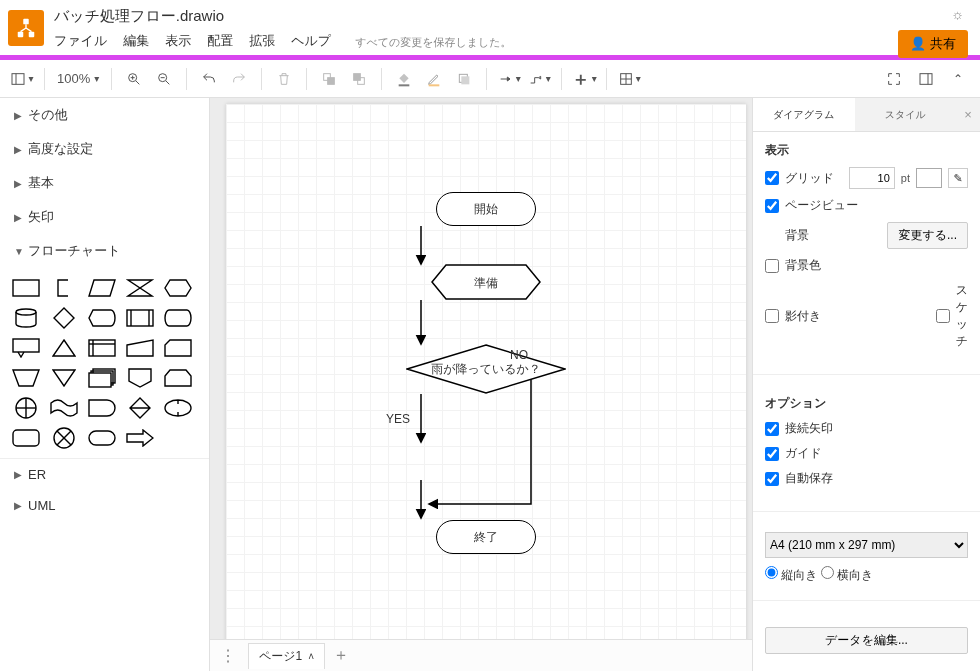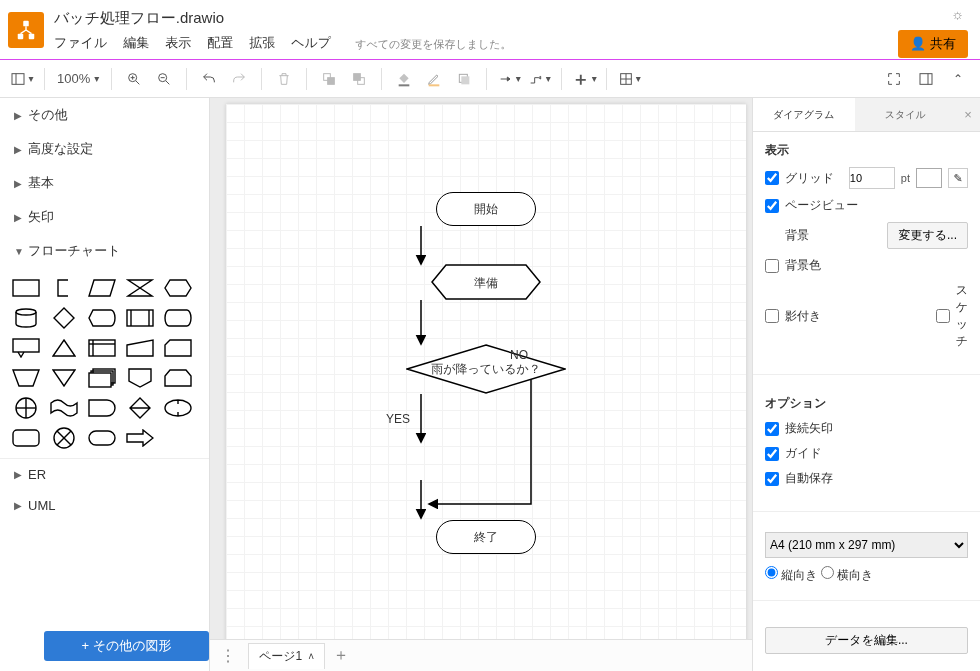--- a/index.html
+++ b/index.html
@@ -1,18 +1,18 @@
 <!DOCTYPE html>
 <html><head>
 <meta charset="utf-8">
 <style>
 * { box-sizing: border-box; margin: 0; padding: 0; font-family: -apple-system, BlinkMacSystemFont, "Segoe UI", Helvetica, Arial, sans-serif; }
 body { width: 980px; height: 671px; overflow: hidden; background: #fff; font-size: 13px; color: #333; }
 .row { display: flex; align-items: center; }
-.header { height: 60px; padding: 4px 8px; border-bottom: 1px solid #d946ef; position: relative; }
+.header { height: 60px; padding: 4px 8px; border-bottom: 5px solid #d946ef; position: relative; }
 .logo { width: 36px; height: 36px; background: #f08000; border-radius: 3px; display: flex; align-items: center; justify-content: center; margin-right: 10px; }
 .title-block { flex-direction: column; align-items: flex-start; }
 .doc-title { font-size: 15px; margin-top: 2px; }
 .menus { display: flex; gap: 16px; margin-top: 6px; font-size: 13px; }
 .menu-item { cursor: pointer; }
 .save-status { font-size: 11px; color: #888; margin-left: 8px; align-self: flex-end; }
 .share-btn { position: absolute; right: 12px; top: 30px; background: #f08000; color: #000; border: none; padding: 5px 12px; font-size: 13px; border-radius: 3px; cursor: pointer; }
 .bright { position: absolute; right: 16px; top: 6px; font-size: 14px; color: #888; cursor: pointer; }
 
 .toolbar { height: 38px; border-bottom: 1px solid #e0e0e0; display: flex; align-items: center; padding: 0 8px; gap: 2px; }
@@ -49,21 +49,21 @@
 .panel { width: 228px; border-left: 1px solid #e0e0e0; display: flex; flex-direction: column; }
 .ptabs { display: flex; height: 34px; border-bottom: 1px solid #e0e0e0; }
 .ptab-btn { flex: 1; display: flex; align-items: center; justify-content: center; font-size: 10px; cursor: pointer; }
 .ptab-btn.inactive { background: #f2f2f2; color: #666; }
 .ptab-close { width: 24px; display: flex; align-items: center; justify-content: center; background: #f2f2f2; color: #999; cursor:pointer;}
 .psec { padding: 10px 12px; font-size: 12px; }
 .psec h4 { font-size: 12px; font-weight: bold; margin-bottom: 8px; }
 .prow { display: flex; align-items: center; gap: 6px; margin-bottom: 8px; }
 .prow label { flex: 1; }
 .chk { width: 14px; height: 14px; }
-.small-input { width: 46px; height: 22px; font-size: 11px; padding-right: 4px; border: 1px solid #ccc; }
+.small-input { width: 46px; height: 22px; font-size: 11px; text-align: right; padding-right: 4px; border: 1px solid #ccc; }
 .pt-lbl { font-size: 11px; color: #555; }
 .color-chip { width: 26px; height: 20px; border: 1px solid #aaa; background: #fff; }
 .pencil { width: 20px; height: 20px; border: 1px solid #ccc; display:flex;align-items:center;justify-content:center;font-size:11px;cursor:pointer;}
 .btn { border: 1px solid #ccc; background: #f5f5f5; padding: 4px 10px; font-size: 12px; cursor: pointer; border-radius: 2px; }
 .btn.full { width: 100%; margin-top: 6px; }
 .select-full { width: 100%; height: 26px; font-size: 12px; border: 1px solid #ccc; }
 .radios { display: flex; gap: 3px; margin-top: 8px; font-size: 12px; }
 .divider { height: 1px; background: #eee; margin: 6px 0 10px; }
 svg.ic { width: 16px; height: 16px; stroke: #555; stroke-width: 1.5; fill: none; }
 svg.shp { stroke:#000; stroke-width:1.4; fill:none; }
@@ -415,21 +415,20 @@
 
     <div style="height:1px;background:#eee"></div>
     <div class="cat">
         <span class="arr">▶</span>
         <span>ER</span>
       </div>
     <div class="cat">
         <span class="arr">▶</span>
         <span>UML</span>
       </div>
-    <button class="more-shapes">+ その他の図形</button>
   </div>
 
   <div class="canvas-wrap">
     <div class="canvas">
       <div class="paper">
 
         <svg class="conn" style="left:0;top:0" width="520" height="620">
           <defs>
               <marker id="ah" markerWidth="8" markerHeight="8" refX="6" refY="3" orient="auto">
                 <path d="M0 0 L6 3 L0 6 z" fill="#000"></path>

